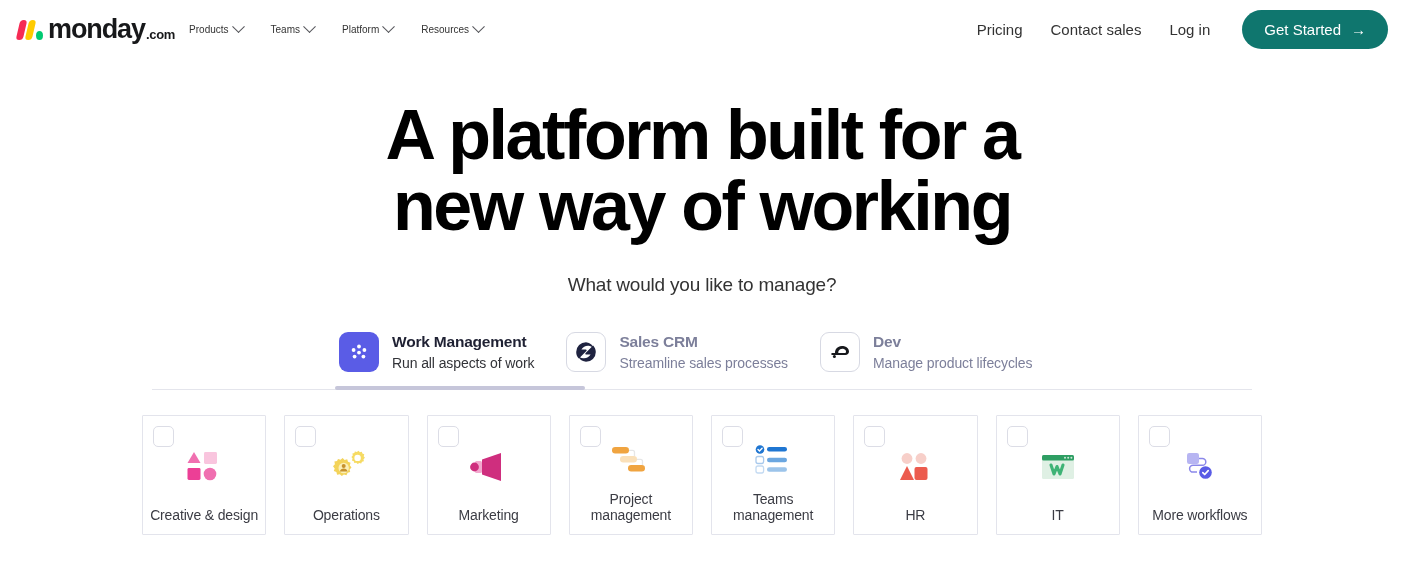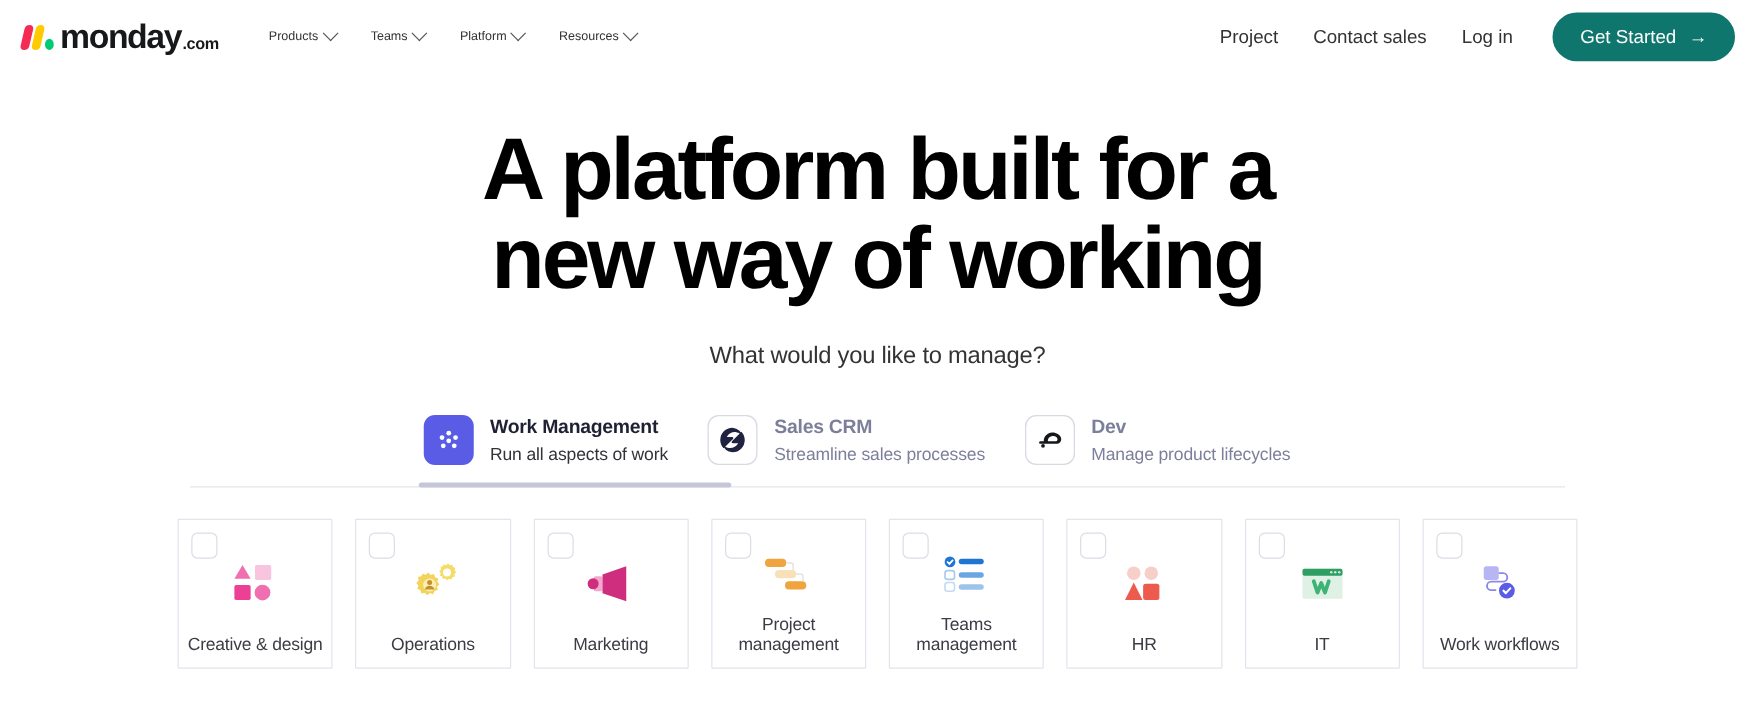--- a/index.html
+++ b/index.html
@@ -16,21 +16,20 @@
   .nav {
     height: 58px;
     display: flex;
     align-items: center;
     padding: 0 16px 0 18px;
     position: relative;
   }
   .logo {
     display: flex;
     align-items: flex-end;
-    margin-right: 26px;
     cursor: pointer;
   }
   .logo-marks { display: flex; align-items: flex-end; gap: 2px; margin-right: 5px; margin-bottom: 3px; }
   .logo-bar { width: 7px; height: 20px; border-radius: 4px; transform: skewX(-13deg); }
   .logo-bar.b1 { background: #f62b54; }
   .logo-bar.b2 { background: #ffcb00; }
   .logo-bar.b3 { background: #00ca72; width: 7px; height: 9px; border-radius: 50%; transform: none; }
   .logo-word {
     font-size: 27px;
     font-weight: 700;
@@ -250,21 +249,21 @@
       <span>Platform</span>
       <i class="chev"></i>
     </span>
     <span class="nav-item">
       <span>Resources</span>
       <i class="chev"></i>
     </span>
   </nav>
 
   <div class="nav-right">
-    <span class="nav-link">Project</span>
+    <span class="nav-link">Pricing</span>
     <span class="nav-link">Contact sales</span>
     <span class="nav-link">Log in</span>
     <button class="cta">
       <span>Get Started</span>
       <span class="cta-arrow">→</span>
     </button>
   </div>
 </header>
 
 <section class="hero">
@@ -427,16 +426,16 @@
   <div class="card">
     <span class="card-check"></span>
     <span class="card-art">
       <svg width="42" height="34" viewBox="0 0 42 34">
         <rect x="8" y="3" width="12" height="11" rx="2.2" fill="#b7b5f2"></rect>
         <path d="M20 8.5h3.4a3.4 3.4 0 0 1 0 6.8H14a3.4 3.4 0 0 0 0 6.8h4" fill="none" stroke="#8b88ea" stroke-width="1.5"></path>
         <circle cx="26.5" cy="22.5" r="6.3" fill="#5a5ce6"></circle>
         <path d="M23.8 22.6l1.9 1.9 3.5-3.8" stroke="#fff" stroke-width="1.7" fill="none" stroke-linecap="round" stroke-linejoin="round"></path>
       </svg>
     </span>
-    <span class="card-label">Work workflows</span>
+    <span class="card-label">More workflows</span>
   </div>
 
 </section>
 
 </body></html>

